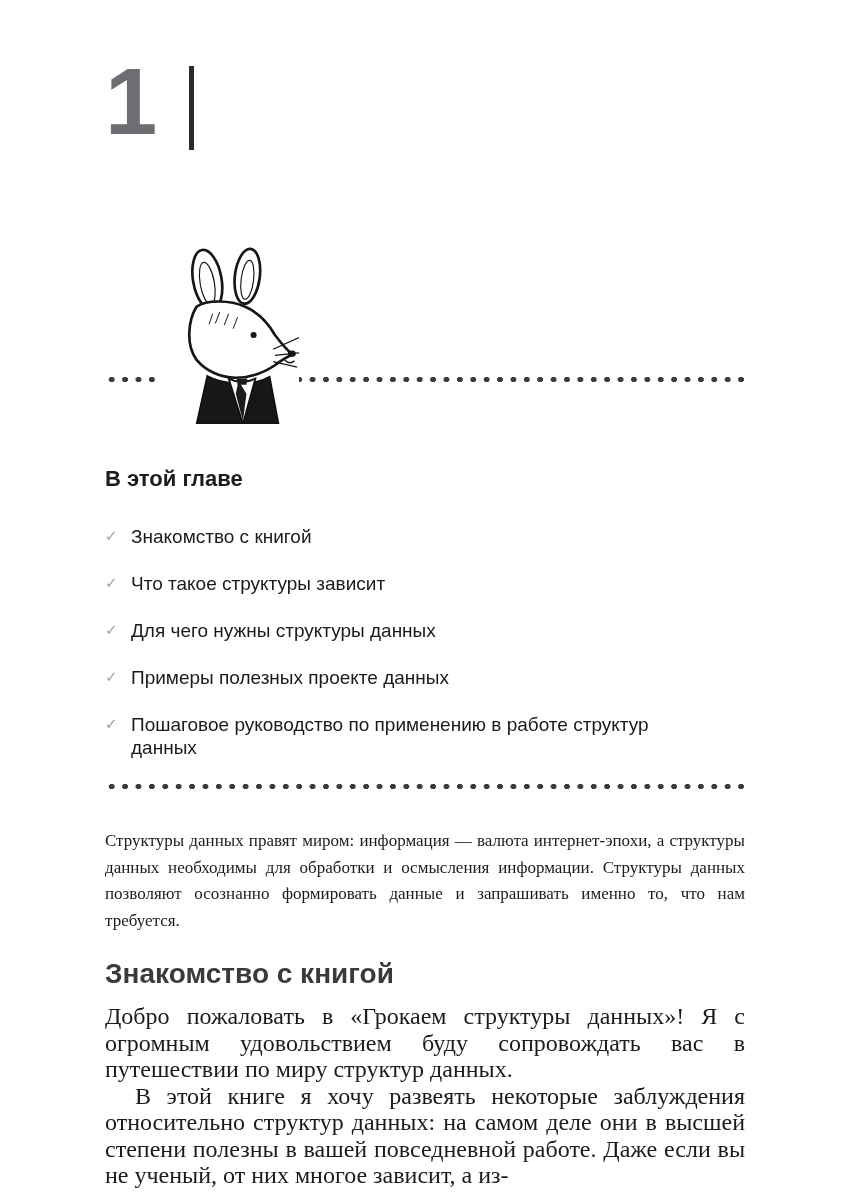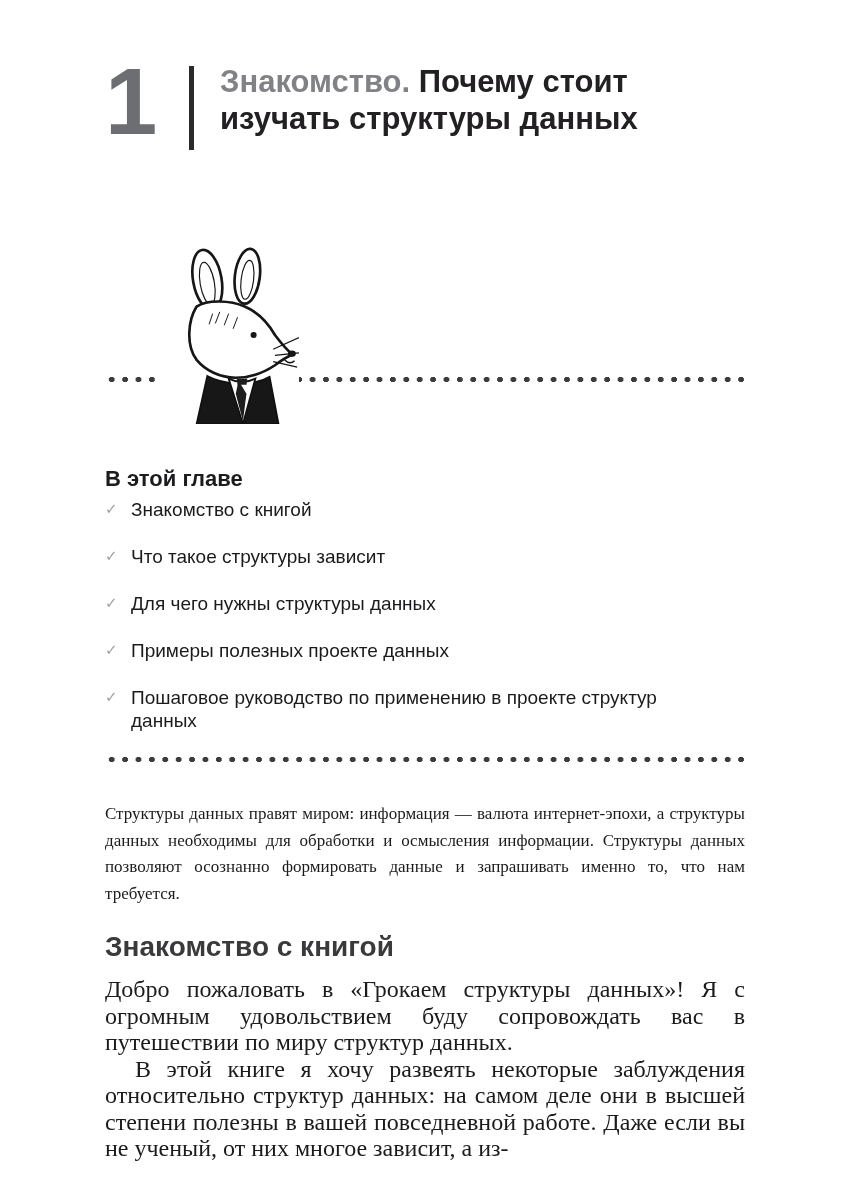--- a/index.html
+++ b/index.html
@@ -33,21 +33,21 @@
     background-repeat: repeat-x;
     background-position: 0 50%;
   }
   .dotted-line.abs { position: absolute; left: 0; right: 0; top: 226px; }
   .mouse-illustration { position: absolute; left: 56px; top: 96px; width: 138px; height: 178px; }
 
   
   .in-chapter-heading {
     font-family: "Liberation Sans", sans-serif;
     font-weight: bold; font-size: 22px; line-height: 26px;
-    color: #1c1c1e; margin: 40px 0 6px 0;
+    color: #1c1c1e; margin: 40px 0 33px 0;
   }
   .checklist { list-style: none; }
   .checklist li { display: flex; align-items: flex-start; margin-bottom: 24px; }
   .check-glyph {
     color: #9da0a3; font-family: "DejaVu Sans", sans-serif;
     font-size: 15px; line-height: 23px; width: 26px; flex: 0 0 auto;
   }
   .check-text {
     font-family: "Liberation Sans", sans-serif;
     font-size: 19px; line-height: 23px; color: #1b1b1d; max-width: 560px;
@@ -73,21 +73,20 @@
   .body-paragraph.indent { margin-top: 0; text-indent: 30px; }
 </style>
 </head>
 <body>
 
 <div class="page">
 
   <div class="chapter-header">
     <div class="chapter-number">1</div>
     <div class="chapter-bar"></div>
-    <h1 class="chapter-title"><span class="title-accent">Знакомство.</span><span class="title-main"> Почему стоит изучать структуры данных</span></h1>
   </div>
 
   <div class="illustration-area">
     <div class="dotted-line abs"></div>
     <svg class="mouse-illustration" viewBox="0 0 155 200" xmlns="http://www.w3.org/2000/svg">
 
       <rect x="0" y="0" width="155" height="200" fill="#ffffff"></rect>
 
       <ellipse cx="52" cy="38" rx="16" ry="34" fill="#ffffff" stroke="#161616" stroke-width="3" transform="rotate(-10 52 38)"></ellipse>
       <ellipse cx="97" cy="34" rx="14" ry="31" fill="#ffffff" stroke="#161616" stroke-width="3" transform="rotate(7 97 34)"></ellipse>
@@ -129,21 +128,21 @@
     <li>
       <span class="check-glyph">✓</span>
       <span class="check-text">Для чего нужны структуры данных</span>
     </li>
     <li>
       <span class="check-glyph">✓</span>
       <span class="check-text">Примеры полезных проекте данных</span>
     </li>
     <li>
       <span class="check-glyph">✓</span>
-      <span class="check-text">Пошаговое руководство по применению в проекте структур данных</span>
+      <span class="check-text">Пошаговое руководство по применению в работе структур данных</span>
     </li>
   </ul>
 
   <div class="dotted-line flow"></div>
 
   <p class="intro-paragraph">Структуры данных правят миром: информация — валюта интернет-эпохи, а структуры данных необходимы для обработки и осмысления информации. Структуры данных позволяют осознанно формировать данные и запрашивать именно то, что нам требуется.</p>
 
   <h2 class="section-heading">Знакомство с книгой</h2>
   <p class="body-paragraph">Добро пожаловать в «Грокаем структуры данных»! Я с огромным удовольствием буду сопровождать вас в путешествии по миру структур данных.</p>
   <p class="body-paragraph indent">В этой книге я хочу развеять некоторые заблуждения относительно структур данных: на самом деле они в высшей степени полезны в вашей повседневной работе. Даже если вы не ученый, от них многое зависит, а из-</p>

